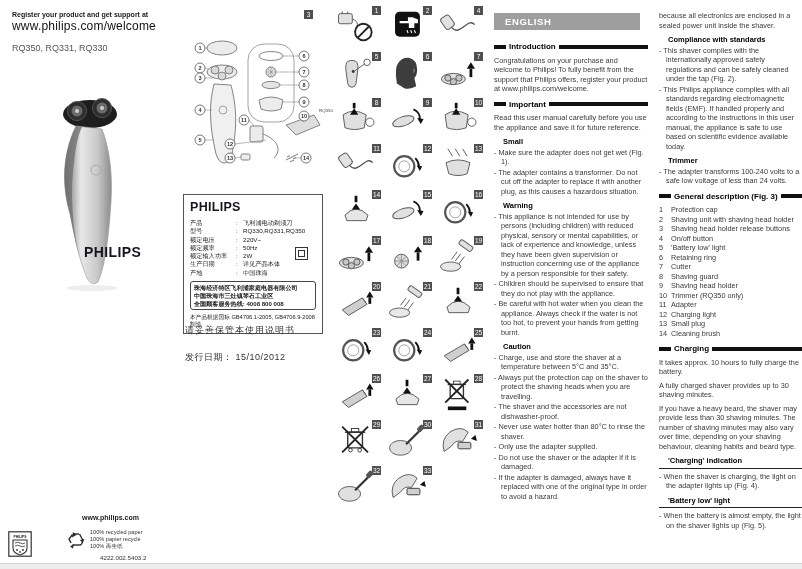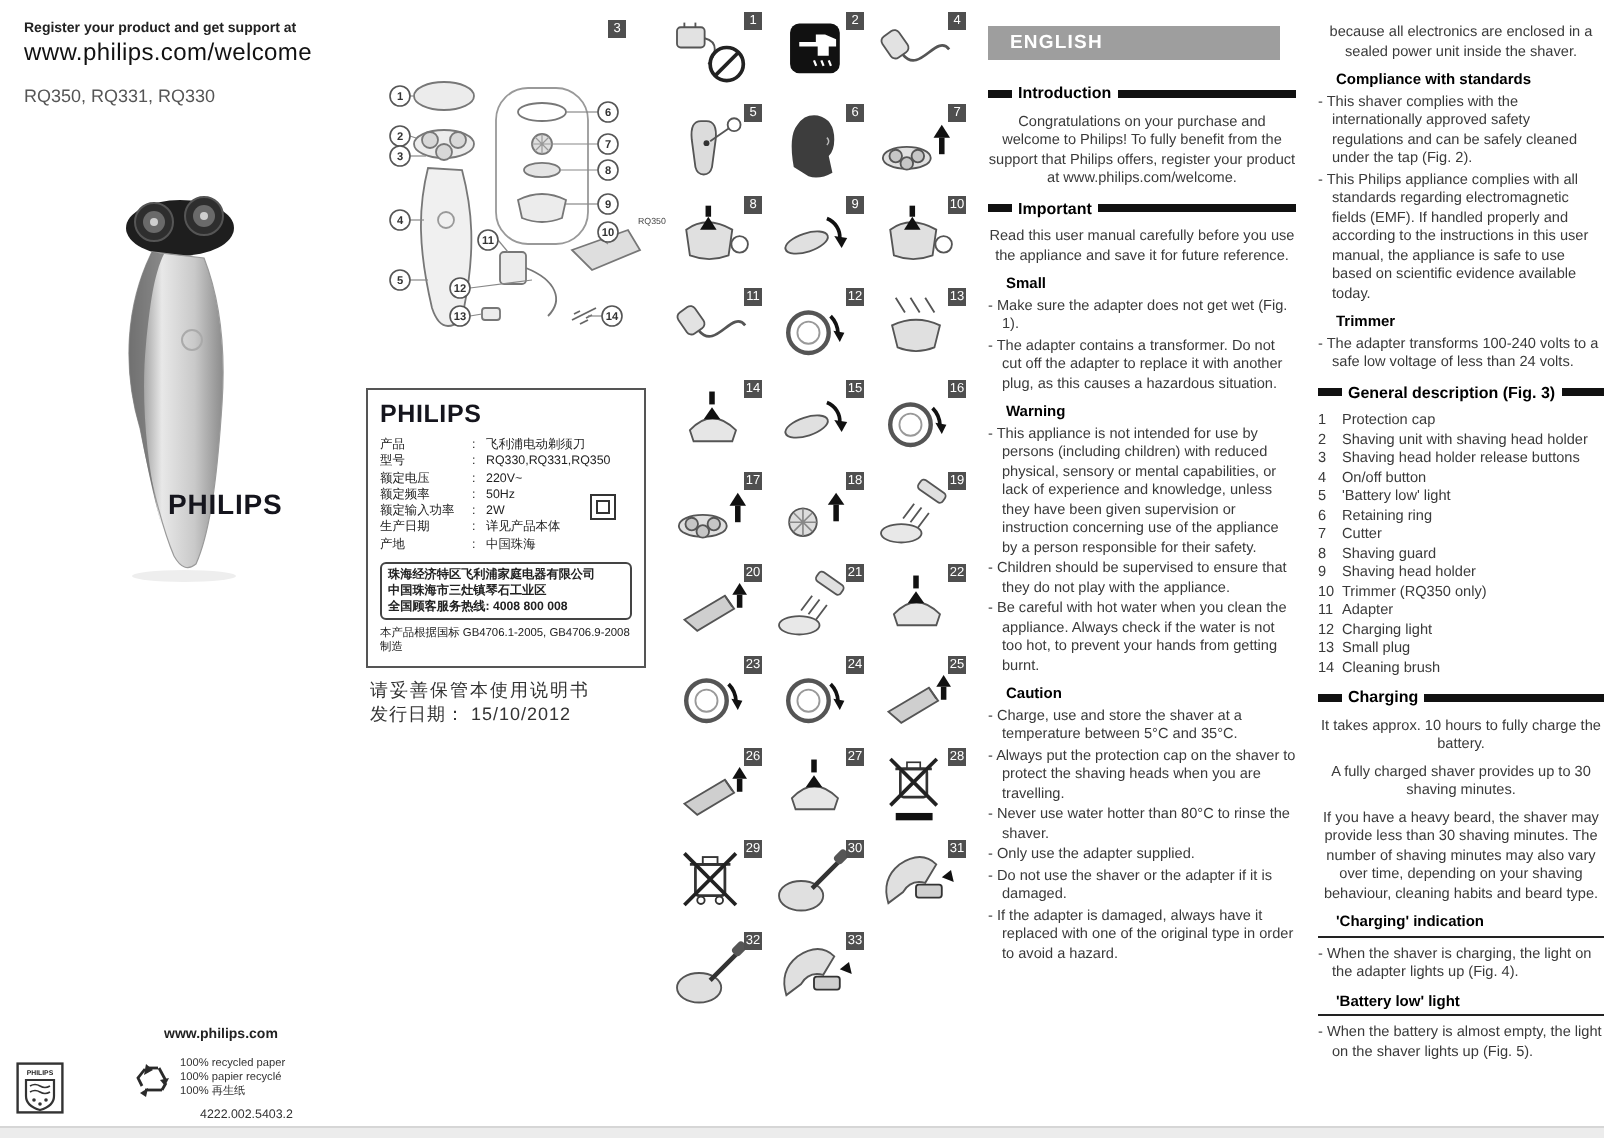--- a/index.html
+++ b/index.html
@@ -22,42 +22,42 @@
   
   .spec{position:absolute;left:183px;top:194px;width:140px;height:140px;border:1px solid #555;background:#fff;padding:5px 6px;box-sizing:border-box;}
   .spec-brand{font-size:12.5px;font-weight:bold;color:#15151d;letter-spacing:.3px;margin-bottom:5px;}
   .spec-row{display:flex;font-size:6.2px;line-height:8.3px;color:#222;}
   .spec-row .lab{width:46px;flex:none;}
   .spec-row .col{width:7px;flex:none;}
   .dbl-ins{position:absolute;right:14px;top:52px;width:11px;height:11px;border:1.4px solid #333;display:flex;align-items:center;justify-content:center;}
   .dbl-ins .inner{width:5px;height:5px;border:1px solid #333;}
   .addr-box{border:1px solid #444;border-radius:3px;margin-top:4px;padding:2px 3px;font-size:6.1px;font-weight:bold;line-height:7.8px;color:#222;}
   .std-line{margin-top:4px;font-size:5.7px;line-height:7px;color:#222;}
-  .keep-line{position:absolute;left:185px;top:339px;font-size:9px;color:#333;letter-spacing:1px;font-family:Liberation Mono, monospace;}
+  .keep-line{position:absolute;left:185px;top:324px;font-size:9px;color:#333;letter-spacing:1px;font-family:Liberation Mono, monospace;}
   .issue-line{position:absolute;left:185px;top:351px;font-size:9px;color:#333;letter-spacing:.5px;}
 
   
   .fig3{position:absolute;left:186px;top:22px;}
   .fig-badge{position:absolute;width:9px;height:9px;background:#4f4f4f;color:#fff;font-size:6.5px;line-height:9px;text-align:center;}
   .fig3-badge{left:304px;top:10px;}
   .fig3 svg text{font-family:"Liberation Sans",sans-serif;}
 
   
   .figgrid{position:absolute;left:334px;top:6px;width:155px;display:flex;flex-wrap:wrap;column-gap:4px;row-gap:5px;}
   .cell{position:relative;width:47px;height:41px;}
   .cell .badge{position:absolute;top:0;right:0;width:9px;height:9px;background:#4f4f4f;color:#fff;font-size:6.5px;line-height:9.5px;text-align:center;}
   .cell .cicon{position:absolute;left:1px;top:3px;}
 
   
   .lang-bar{position:absolute;left:494px;top:13px;width:146px;height:17px;background:#9e9e9e;color:#fff;
             font-size:9.5px;font-weight:bold;letter-spacing:.6px;line-height:17px;padding-left:11px;box-sizing:border-box;}
   .col1{position:absolute;left:494px;top:36px;width:154px;}
   .col2{position:absolute;left:659px;top:11px;width:143px;}
   .blk{font-size:7.3px;line-height:9.5px;color:#3a3a3a;}
-  .blk-p{margin:0 0 4px 0;text-align:center;}
+  .blk-p{margin:0 0 4px 0;}
   .blk-bullet{padding-left:7px;text-indent:-7px;margin-bottom:1px;}
   .blk-bullet::before{content:"- ";}
   .blk-h-bar{display:flex;align-items:center;font-size:8px;font-weight:bold;color:#000;margin:6px 0 4px 0;white-space:nowrap;}
   .blk-h-bar::before{content:"";width:12px;height:3.6px;background:#111;margin-right:3px;flex:none;}
   .blk-h-bar::after{content:"";height:3.6px;background:#111;margin-left:3px;flex:1;}
   .blk-h-plain{font-size:7.5px;font-weight:bold;color:#000;margin:5px 0 1px 9px;}
   .blk-h-rule{font-size:7.5px;font-weight:bold;color:#000;margin:5px 0 3px 0;padding:0 0 2px 9px;border-bottom:1.4px solid #222;}
   .blk-part{display:flex;margin-bottom:0;}
   .blk-part .pnum{width:12px;flex:none;}
   .blk-part .plab{flex:1;}
@@ -577,20 +577,21 @@
       <div class="blk blk-h-plain">Small</div>
       <div class="blk blk-bullet">Make sure the adapter does not get wet (Fig. 1).</div>
       <div class="blk blk-bullet">The adapter contains a transformer. Do not cut off the adapter to replace it with another plug, as this causes a hazardous situation.</div>
       <div class="blk blk-h-plain">Warning</div>
       <div class="blk blk-bullet">This appliance is not intended for use by persons (including children) with reduced physical, sensory or mental capabilities, or lack of experience and knowledge, unless they have been given supervision or instruction concerning use of the appliance by a person responsible for their safety.</div>
       <div class="blk blk-bullet">Children should be supervised to ensure that they do not play with the appliance.</div>
       <div class="blk blk-bullet">Be careful with hot water when you clean the appliance. Always check if the water is not too hot, to prevent your hands from getting burnt.</div>
       <div class="blk blk-h-plain">Caution</div>
       <div class="blk blk-bullet">Charge, use and store the shaver at a temperature between 5°C and 35°C.</div>
       <div class="blk blk-bullet">Always put the protection cap on the shaver to protect the shaving heads when you are travelling.</div>
+      <div class="blk blk-bullet">The shaver and the accessories are not dishwasher-proof.</div>
       <div class="blk blk-bullet">Never use water hotter than 80°C to rinse the shaver.</div>
       <div class="blk blk-bullet">Only use the adapter supplied.</div>
       <div class="blk blk-bullet">Do not use the shaver or the adapter if it is damaged.</div>
       <div class="blk blk-bullet">If the adapter is damaged, always have it replaced with one of the original type in order to avoid a hazard.</div>
     </div>
   <div class="col2">
       <div class="blk blk-p">because all electronics are enclosed in a sealed power unit inside the shaver.</div>
       <div class="blk blk-h-plain">Compliance with standards</div>
       <div class="blk blk-bullet">This shaver complies with the internationally approved safety regulations and can be safely cleaned under the tap (Fig. 2).</div>
       <div class="blk blk-bullet">This Philips appliance complies with all standards regarding electromagnetic fields (EMF). If handled properly and according to the instructions in this user manual, the appliance is safe to use based on scientific evidence available today.</div>

